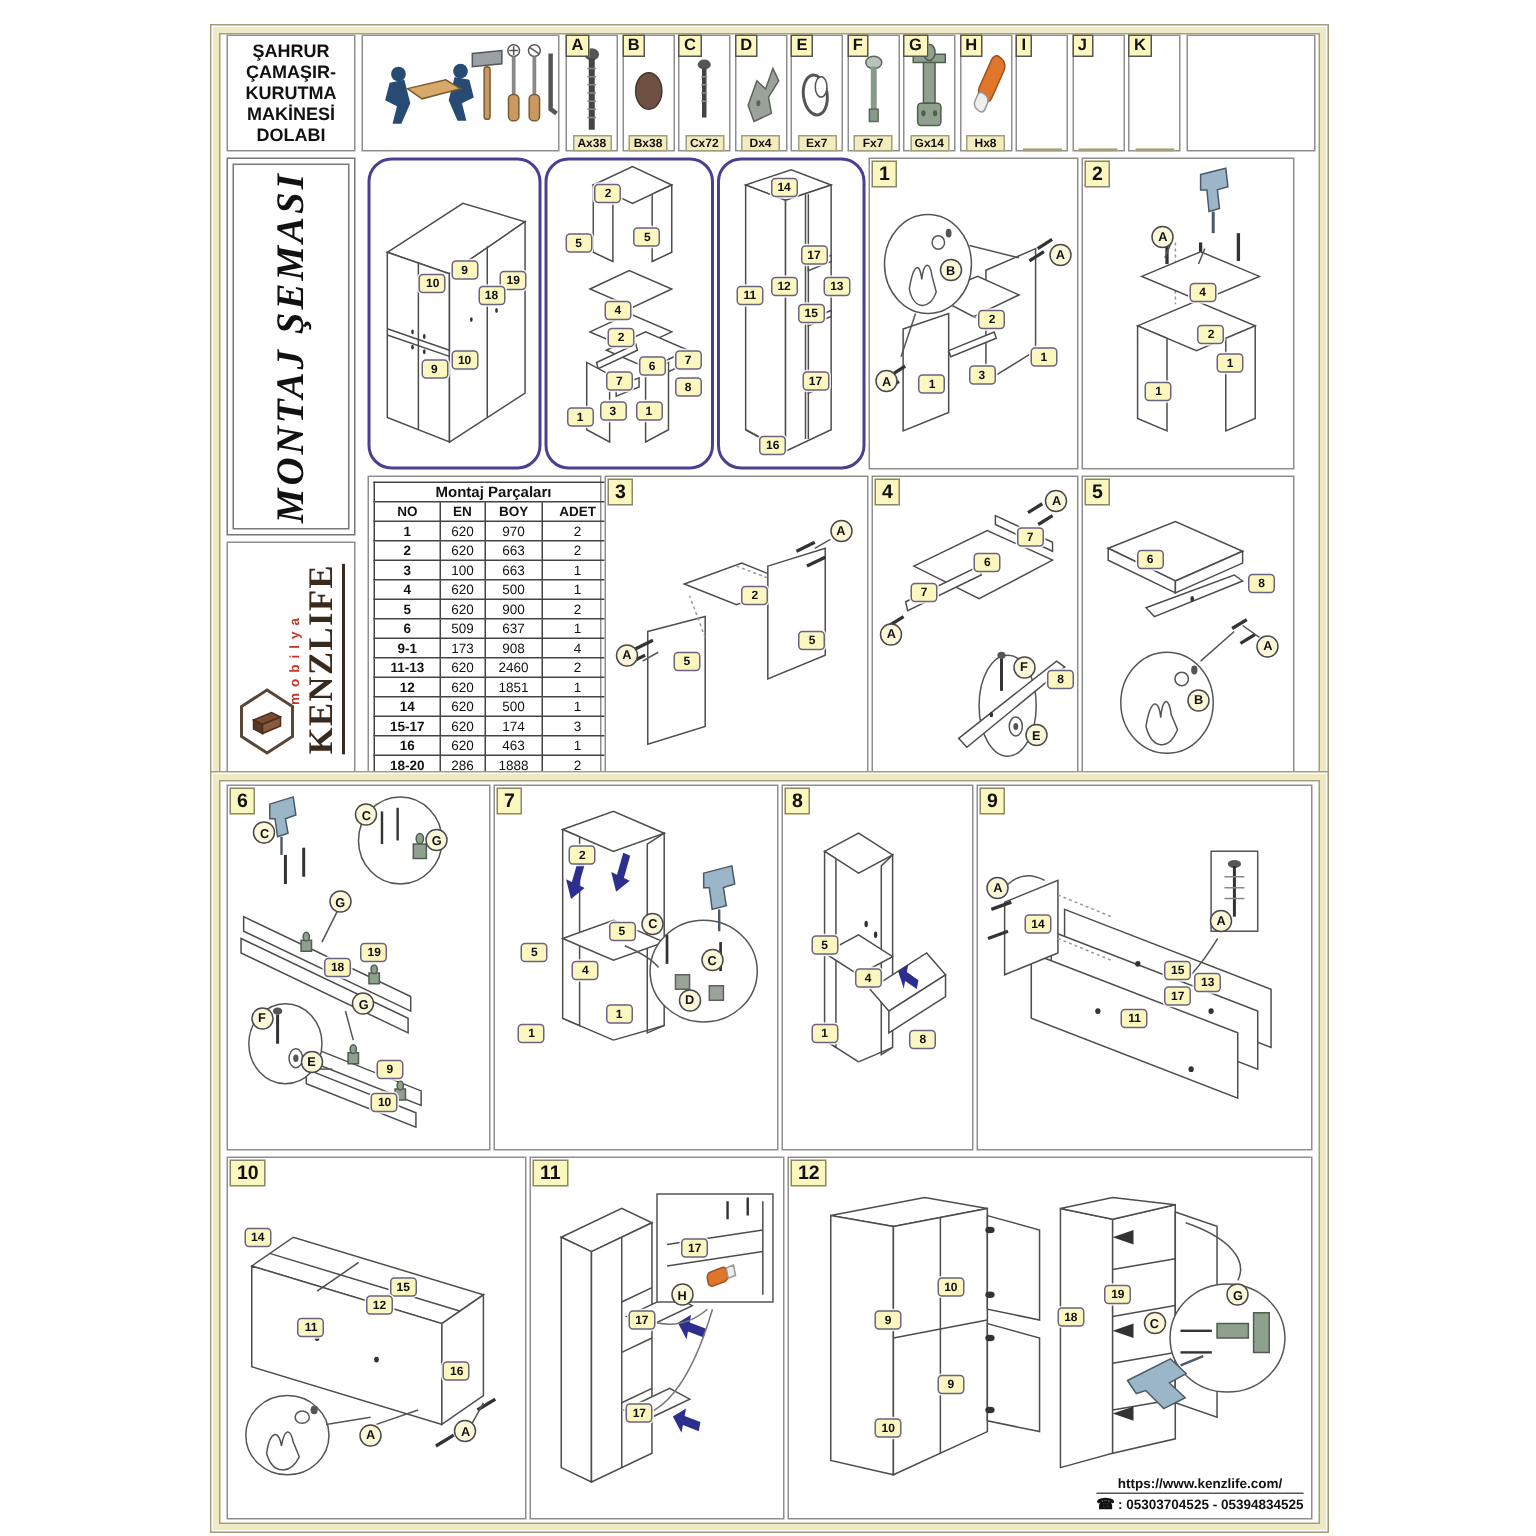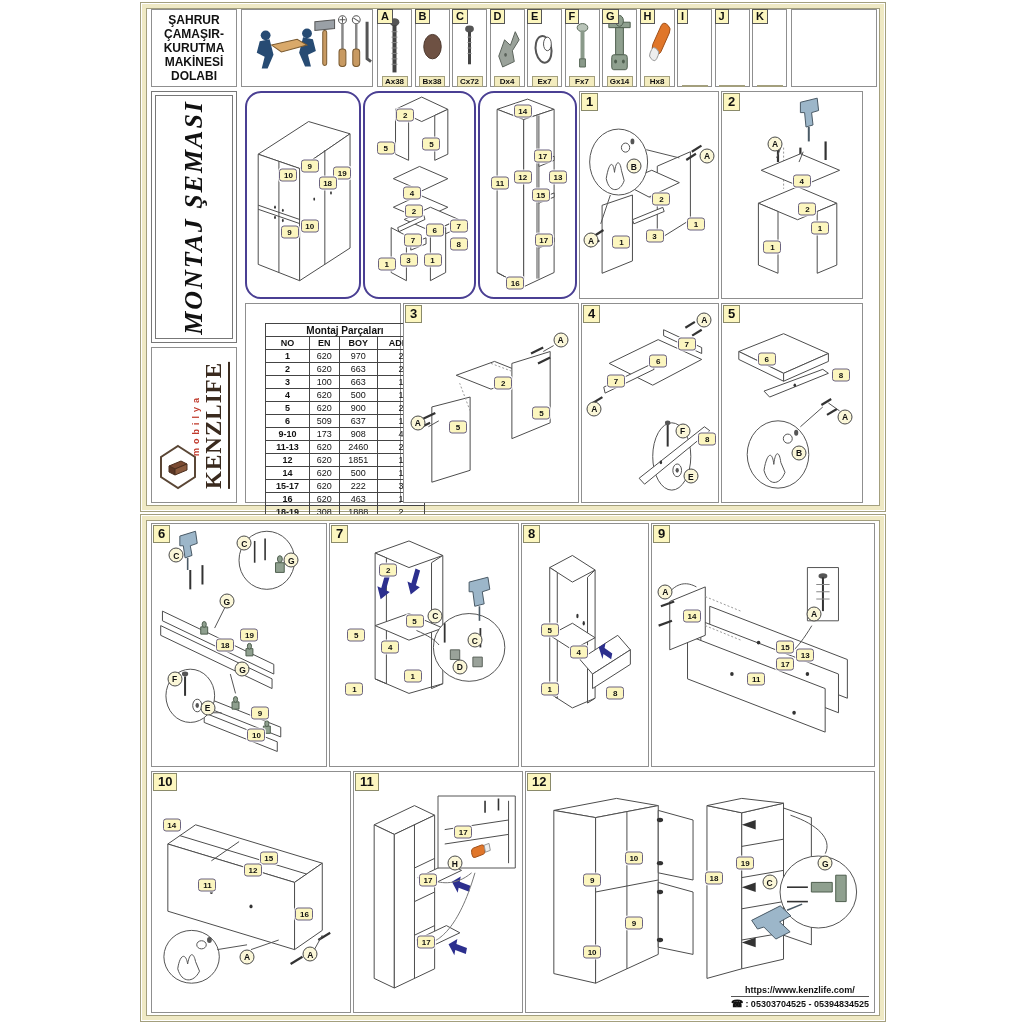--- a/index.html
+++ b/index.html
@@ -1,19 +1,19 @@
 <!DOCTYPE html>
 <html><head>
 <meta charset="utf-8">
 <style>
   html,body{margin:0;padding:0;background:#fff;}
   body{width:1024px;height:1024px;position:relative;font-family:"Liberation Sans",sans-serif;color:#111;}
   .sheet{position:absolute;background:#fff;border:1px solid #a39f7d;
          box-shadow:inset 0 0 0 1px #fff, inset 0 0 0 5px #efe9c4, inset 0 0 0 6px #a39f7d;}
-  #sheet-top{left:140px;top:2px;width:744px;height:508px;}
+  #sheet-top{left:140px;top:16px;width:744px;height:508px;}
   #sheet-bottom{left:140px;top:514px;width:744px;height:506px;}
   .cell{position:absolute;background:#fff;border:1px solid #8f8f8f;box-sizing:border-box;}
   .panel{position:absolute;background:#fff;border:1px solid #8f8f8f;box-sizing:border-box;overflow:hidden;}
   .panel.ov{border:2px solid #4a3f93;border-radius:16px;}
   .art{position:absolute;left:0;top:0;width:100%;height:100%;}
   .art *{vector-effect:non-scaling-stroke;}
   .badges{position:absolute;inset:0;}
   .bdg{position:absolute;transform:translate(-50%,-50%);display:flex;align-items:center;justify-content:center;
        font-weight:bold;color:#111;z-index:4;}
   .bdg.part{min-width:12px;height:11px;padding:0 2px;font-size:8px;background:#fcf6bf;border:1px solid #6b6380;border-radius:3px;box-shadow:0 0 0 1px rgba(255,255,255,.85);}
@@ -29,21 +29,21 @@
           border:1px solid #a39f7d;font-size:8px;font-weight:bold;line-height:9px;min-width:22px;
           text-align:center;padding:0 1px;z-index:3;}
   .vert{writing-mode:vertical-rl;transform:rotate(180deg);}
   .montaj-cell{border:1px solid #777;box-shadow:inset 0 0 0 3px #fff, inset 0 0 0 4px #777;
                display:flex;align-items:center;justify-content:center;}
   .montaj-text{font-family:"Liberation Serif",serif;font-weight:bold;font-style:italic;font-size:26px;letter-spacing:2px;}
   .kenz-text{font-family:"Liberation Serif",serif;font-weight:bold;font-size:23px;letter-spacing:1px;color:#3a2a1e;
              border-left:2px solid #3a2a1e;padding-left:1px;}
   .kenz-sub{font-size:9px;font-weight:bold;color:#c0392b;letter-spacing:4px;margin-left:2px;}
   
-  table.parts{border-collapse:collapse;width:160px;margin:19px;}
+  table.parts{border-collapse:collapse;width:160px;margin:3px;}
   table.parts th,table.parts td{border:1px solid #444;font-size:9px;text-align:center;height:12px;padding:0;}
   table.parts th{font-weight:bold;}
   table.parts .t-title{font-size:10px;}
   table.parts td:first-child{font-weight:bold;}
   .footer{position:absolute;right:5px;bottom:3px;text-align:center;z-index:6;background:#fff;}
   .footer .site{font-size:9px;font-weight:bold;border-bottom:1px solid #555;padding:0 6px 1px;}
   .footer .tel{font-size:9px;font-weight:bold;padding-top:1px;}
   .phone-ic{font-size:10px;margin-right:2px;}
 </style>
 </head>
@@ -358,21 +358,21 @@
             <td>900</td>
             <td>2</td>
           </tr>
           <tr>
             <td>6</td>
             <td>509</td>
             <td>637</td>
             <td>1</td>
           </tr>
           <tr>
-            <td>9-10</td>
+            <td>9-1</td>
             <td>173</td>
             <td>908</td>
             <td>4</td>
           </tr>
           <tr>
             <td>11-13</td>
             <td>620</td>
             <td>2460</td>
             <td>2</td>
           </tr>
@@ -384,32 +384,32 @@
           </tr>
           <tr>
             <td>14</td>
             <td>620</td>
             <td>500</td>
             <td>1</td>
           </tr>
           <tr>
             <td>15-17</td>
             <td>620</td>
-            <td>222</td>
+            <td>174</td>
             <td>3</td>
           </tr>
           <tr>
             <td>16</td>
             <td>620</td>
             <td>463</td>
             <td>1</td>
           </tr>
           <tr>
-            <td>18-19</td>
-            <td>308</td>
+            <td>18-20</td>
+            <td>286</td>
             <td>1888</td>
             <td>2</td>
           </tr>
         </tbody>
     </table>
   </div>
 
   <div class="panel" style="left:262px;top:300px;width:176px;height:200px;">
     <span class="step-num">3</span>
     <svg class="art" viewBox="0 0 100 100" preserveAspectRatio="none">

